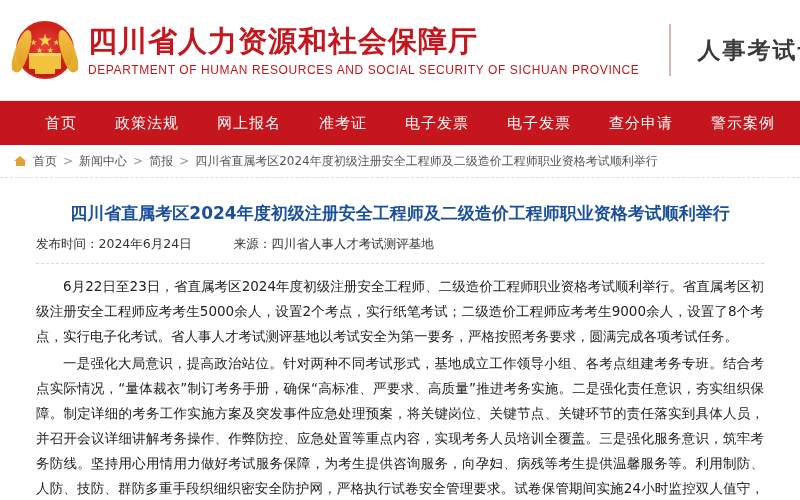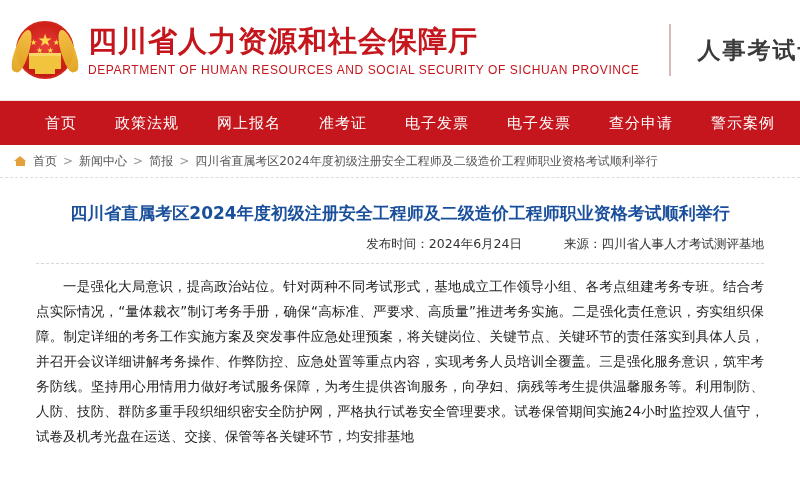--- a/index.html
+++ b/index.html
@@ -178,21 +178,21 @@
   .art-title {
     font-family: "DejaVu Sans", sans-serif;
     text-align: center;
     font-size: 17px;
     font-weight: bold;
     color: #1a4f9c;
     line-height: 26px;
     padding: 4px 0 10px 0;
   }
   .art-meta {
-    text-align: right;
+    text-align: left;
     font-family: "DejaVu Sans", sans-serif;
     font-size: 12.5px;
     color: #333333;
     padding-bottom: 10px;
     border-bottom: 1px dashed #d8d8d8;
   }
   .art-meta .gap { display: inline-block; width: 34px; }
   .art-body {
     padding-top: 10px;
     font-family: "DejaVu Sans", sans-serif;
@@ -260,15 +260,16 @@
 <div class="article">
   <div class="art-title">四川省直属考区2024年度初级注册安全工程师及二级造价工程师职业资格考试顺利举行</div>
 
   <div class="art-meta">
     <span>发布时间：</span><span>2024年6月24日</span>
     <span class="gap"></span>
     <span>来源：</span><span>四川省人事人才考试测评基地</span>
   </div>
 
   <div class="art-body">
+    <p>6月22日至23日，省直属考区2024年度初级注册安全工程师、二级造价工程师职业资格考试顺利举行。省直属考区初级注册安全工程师应考考生5000余人，设置2个考点，实行纸笔考试；二级造价工程师应考考生9000余人，设置了8个考点，实行电子化考试。省人事人才考试测评基地以考试安全为第一要务，严格按照考务要求，圆满完成各项考试任务。</p>
     <p>一是强化大局意识，提高政治站位。针对两种不同考试形式，基地成立工作领导小组、各考点组建考务专班。结合考点实际情况，“量体裁衣”制订考务手册，确保“高标准、严要求、高质量”推进考务实施。二是强化责任意识，夯实组织保障。制定详细的考务工作实施方案及突发事件应急处理预案，将关键岗位、关键节点、关键环节的责任落实到具体人员，并召开会议详细讲解考务操作、作弊防控、应急处置等重点内容，实现考务人员培训全覆盖。三是强化服务意识，筑牢考务防线。坚持用心用情用力做好考试服务保障，为考生提供咨询服务，向孕妇、病残等考生提供温馨服务等。利用制防、人防、技防、群防多重手段织细织密安全防护网，严格执行试卷安全管理要求。试卷保管期间实施24小时监控双人值守，试卷及机考光盘在运送、交接、保管等各关键环节，均安排基地</p>
   </div>
 </div>
 
 </body></html>

